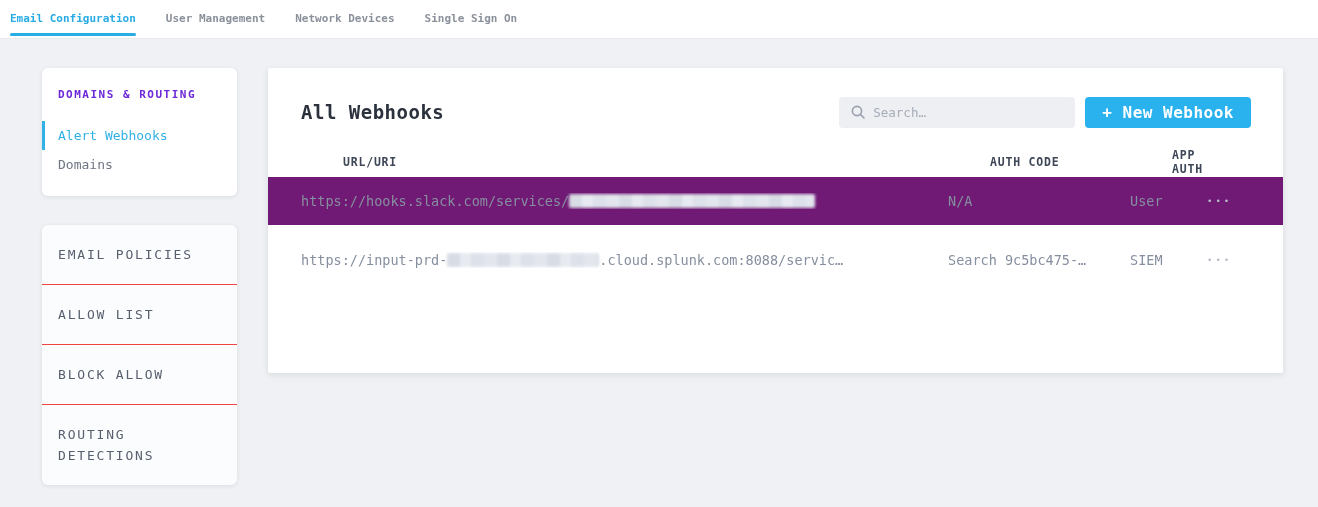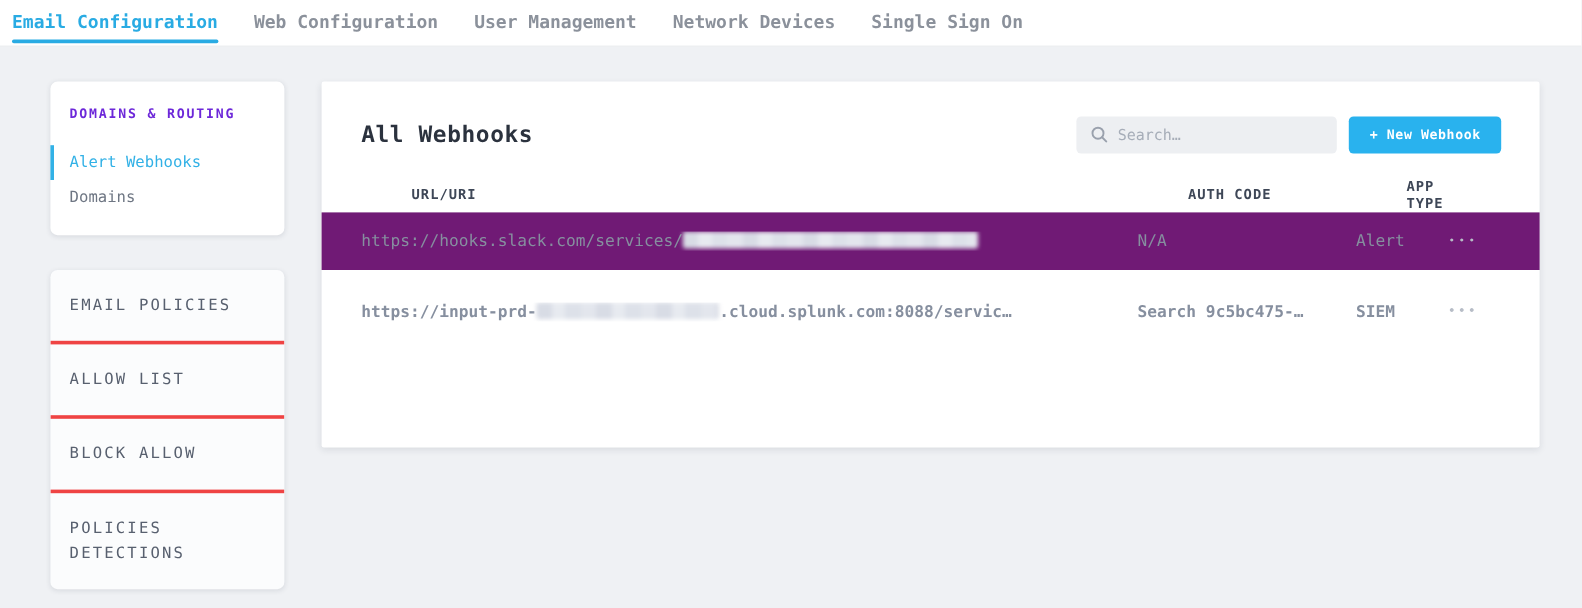--- a/index.html
+++ b/index.html
@@ -12,21 +12,21 @@
   .screen { position: relative; width: 1318px; height: 507px; background: #eff1f4; }
 
   
   .topnav {
     position: absolute; top: 0; left: 0; right: 0; height: 39px;
     background: #ffffff; border-bottom: 1px solid #e9ebee;
     display: flex; align-items: stretch; gap: 30px; padding-left: 10px;
   }
   .tab {
     position: relative; display: flex; align-items: center;
-    font-size: 15px; font-weight: bold; color: #8b919b;
+    font-size: 11px; font-weight: bold; color: #8b919b;
     cursor: pointer; white-space: nowrap; padding-bottom: 2px;
   }
   .tab.active { color: #29abe3; }
   .tab.active::after {
     content: ""; position: absolute; left: 0; right: 0; bottom: 2px;
     height: 3px; background: #29abe3; border-radius: 2px;
   }
 
   
   .side-card1 {
@@ -51,70 +51,70 @@
 
   .side-card2 {
     position: absolute; left: 42px; top: 225px; width: 195px;
     background: #fbfcfd; border-radius: 6px;
     box-shadow: 0 1px 4px rgba(25,35,55,0.10);
     overflow: hidden;
   }
   .side-section {
     padding: 19px 16px; font-size: 13px; color: #58606f;
     letter-spacing: 1.8px; line-height: 21px;
-    border-bottom: 3px solid #ef4444; cursor: pointer;
+    border-bottom: 1px solid #ef4444; cursor: pointer;
   }
   .side-section:last-child { border-bottom: none; }
 
   
   .panel {
     position: absolute; left: 268px; top: 68px; width: 1015px; height: 305px;
     background: #ffffff; border-radius: 2px;
     box-shadow: 0 2px 6px rgba(25,35,55,0.10);
   }
   .panel-header {
     display: flex; align-items: center; justify-content: space-between;
     padding: 0 32px 0 33px; margin-top: 27px; height: 34px;
   }
   .panel-title {
     font-size: 19px; font-weight: bold; color: #2b323e; letter-spacing: 0.5px;
   }
   .header-controls { display: flex; align-items: center; gap: 10px; }
   .search-box {
     display: flex; align-items: center; gap: 8px;
-    width: 217px; height: 31px; background: #edeff2;
+    width: 236px; height: 31px; background: #edeff2;
     border-radius: 4px; padding: 0 12px;
   }
   .search-box svg { flex: 0 0 auto; }
   .search-input {
     border: none; outline: none; background: transparent;
     font-family: inherit; font-size: 12.5px; color: #4a5260; width: 100%;
   }
   .search-input::placeholder { color: #a6adb8; }
   .btn-new {
     height: 31px; padding: 0 17px; border: none; cursor: pointer;
     background: #29b2ee; color: #ffffff; border-radius: 4px;
-    font-family: inherit; font-size: 11px; font-weight: bold;
+    font-family: inherit; font-size: 16px; font-weight: bold;
     letter-spacing: 0.5px;
     text-align: center;
   }
 
   
   .table { margin-top: 18px; }
   .trow {
     display: grid; grid-template-columns: 647px 182px 77px 1fr;
     align-items: center; padding-left: 33px;
   }
   .thead { height: 30px; }
   .th {
     font-size: 11.5px; font-weight: bold; color: #3e4757; letter-spacing: 0.8px; padding-left: 42px;
   }
   .tr { height: 48px; font-size: 13.5px; color: #868f9f; }
   .tr.tinted { background: #701a75; }
-  .tr + .tr { margin-top: 11px; font-weight: bold; }
+  .tr + .tr { margin-top: 11px; }
   .td { white-space: nowrap; overflow: hidden; }
   .redact {
     display: inline-block; height: 14px; vertical-align: middle;
     margin-top: -3px; border-radius: 2px;
     background: repeating-linear-gradient(90deg,
       #d8dce5 0 13px, #e7eaf0 13px 24px, #dde1e9 24px 37px, #e3e6ed 37px 50px);
     filter: blur(1.6px);
   }
   .redact-1 { width: 246px; }
   .redact-2 { width: 152px; }
@@ -123,37 +123,36 @@
     cursor: pointer; user-select: none;
   }
 </style>
 </head>
 <body>
 
 <div class="screen">
 
   <nav class="topnav">
     <div class="tab active">Email Configuration</div>
-    <div class="tab">Web Configuration</div>
     <div class="tab">User Management</div>
     <div class="tab">Network Devices</div>
     <div class="tab">Single Sign On</div>
   </nav>
 
   <aside class="side-card1">
     <div class="side-title">DOMAINS &amp; ROUTING</div>
     <div class="side-item active">Alert Webhooks</div>
     <div class="side-item">Domains</div>
   </aside>
 
   <aside class="side-card2">
     <div class="side-section">EMAIL POLICIES</div>
     <div class="side-section">ALLOW LIST</div>
     <div class="side-section">BLOCK ALLOW</div>
-    <div class="side-section">POLICIES DETECTIONS</div>
+    <div class="side-section">ROUTING DETECTIONS</div>
   </aside>
 
   <main class="panel">
     <div class="panel-header">
       <h1 class="panel-title">All Webhooks</h1>
       <div class="header-controls">
         <div class="search-box">
           <svg width="14" height="14" viewBox="0 0 14 14">
             <circle cx="6" cy="6" r="4.6" fill="none" stroke="#9aa1ad" stroke-width="1.6"></circle>
             <line x1="9.4" y1="9.4" x2="13" y2="13" stroke="#9aa1ad" stroke-width="1.6" stroke-linecap="round"></line>
@@ -161,30 +160,30 @@
           <input class="search-input" type="text" placeholder="Search…" style="">
         </div>
         <button class="btn-new">+ New Webhook</button>
       </div>
     </div>
 
     <div class="table">
       <div class="trow thead">
         <div class="th">URL/URI</div>
         <div class="th">AUTH CODE</div>
-        <div class="th">APP TYPE</div>
+        <div class="th">APP AUTH</div>
         <div></div>
       </div>
 
       <div class="trow tr tinted">
         <div class="td">
           <span>https://hooks.slack.com/services/</span><span class="redact redact-1"></span><span></span>
         </div>
         <div class="td">N/A</div>
-        <div class="td">Alert</div>
+        <div class="td">User</div>
         <div class="menu-dots">•••</div>
       </div>
 
       <div class="trow tr">
         <div class="td">
           <span>https://input-prd-</span><span class="redact redact-2"></span><span>.cloud.splunk.com:8088/servic…</span>
         </div>
         <div class="td">Search 9c5bc475-…</div>
         <div class="td">SIEM</div>
         <div class="menu-dots">•••</div>

